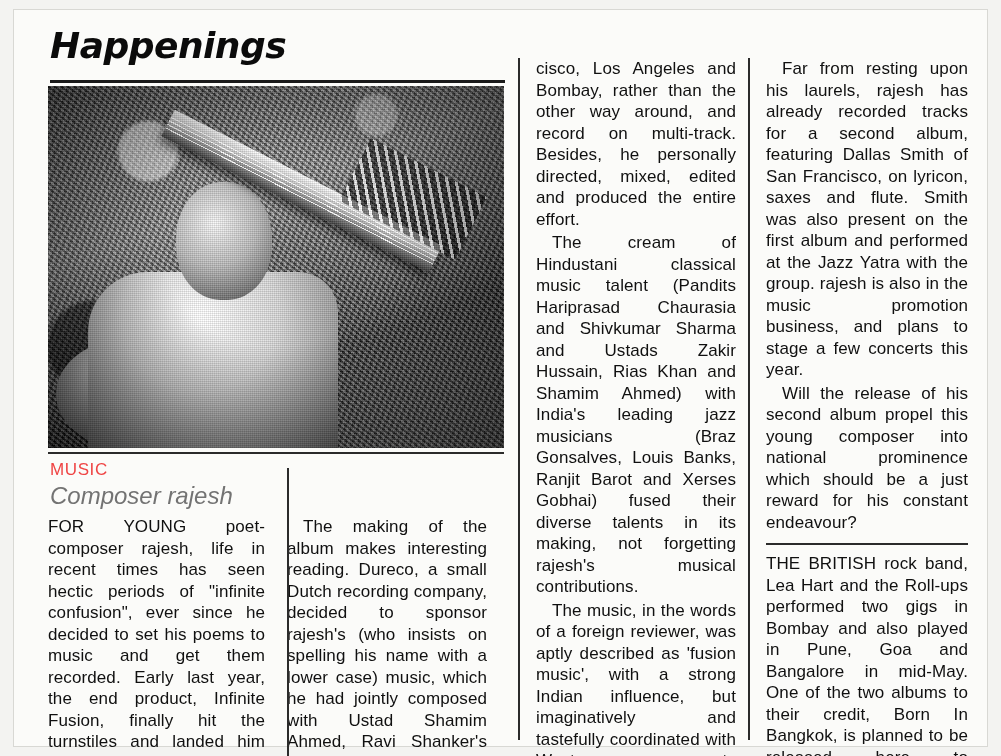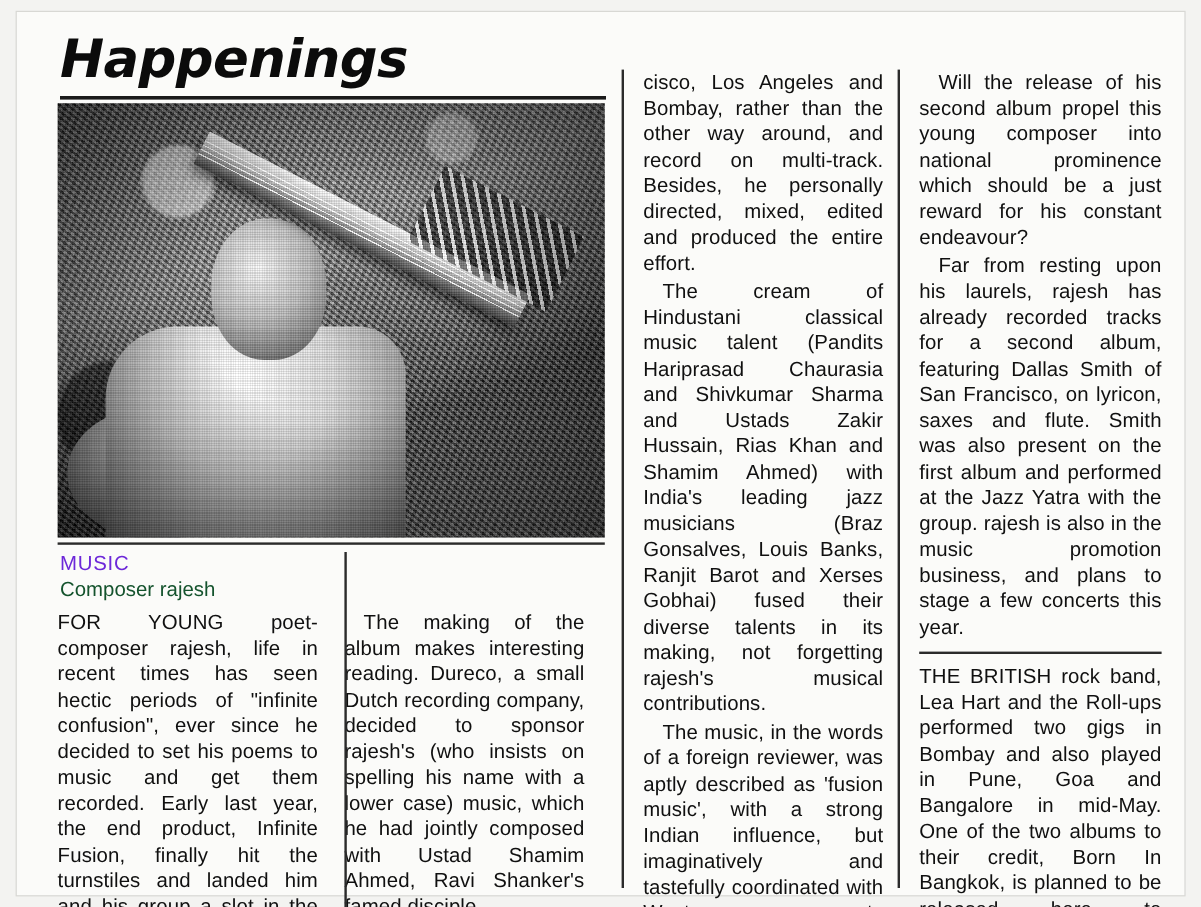--- a/index.html
+++ b/index.html
@@ -36,21 +36,21 @@
     top: 18px;
     width: 935px;
     height: 712px;
   }
 
   
   .masthead {
     font-family: "DejaVu Sans", sans-serif;
     font-weight: bold;
     font-style: italic;
-    font-size: 44px;
+    font-size: 36px;
     letter-spacing: -0.5px;
     color: #0b0b0b;
     line-height: 1;
     margin: 0 0 6px 0;
     padding-left: 2px;
   }
   .masthead-rule {
     position: absolute;
     left: 2px;
     top: 52px;
@@ -163,27 +163,28 @@
     width: 456px;
     height: 2px;
     background: #2b2b2b;
     margin-top: 4px;
   }
 
   .kicker {
     font-family: "Liberation Sans", sans-serif;
     font-size: 17px;
     letter-spacing: 0.6px;
-    color: #6d28d9;
+    color: #ef4444;
     margin: 6px 0 0 2px;
   }
   .headline {
     font-family: "Liberation Sans", sans-serif;
-    font-size: 17px;
-    color: #14532d;
+    font-style: italic;
+    font-size: 24px;
+    color: #737373;
     margin: 2px 0 6px 2px;
   }
 
   .cols-lower {
     position: relative;
     display: flex;
     gap: 22px;
     margin-top: 4px;
   }
   .subcol {
@@ -273,22 +274,22 @@
       </div>
 
       <div class="col-mid">
         <p class="body">cisco, Los Angeles and Bombay, rather than the other way around, and record on multi-track. Besides, he personally directed, mixed, edited and produced the entire effort.</p>
         <p class="body indent">The cream of Hindustani classical music talent (Pandits Hariprasad Chaurasia and Shivkumar Sharma and Ustads Zakir Hussain, Rias Khan and Shamim Ahmed) with India's leading jazz musicians (Braz Gonsalves, Louis Banks, Ranjit Barot and Xerses Gobhai) fused their diverse talents in its making, not forgetting rajesh's musical contributions.</p>
         <p class="body indent">The music, in the words of a foreign reviewer, was aptly described as 'fusion music', with a strong Indian influence, but imaginatively and tastefully coordinated with Western arrangements and instruments. However, despite ecstatic foreign reviews, the album did not click in the local market as the recording company did not do its bit to promote the record.</p>
 
       </div>
 
       <div class="col-right">
+        <p class="body indent">Far from resting upon his laurels, rajesh has already recorded tracks for a second album, featuring Dallas Smith of San Francisco, on lyricon, saxes and flute. Smith was also present on the first album and performed at the Jazz Yatra with the group. rajesh is also in the music promotion business, and plans to stage a few concerts this year.</p>
         <p class="body indent">Will the release of his second album propel this young composer into national prominence which should be a just reward for his constant endeavour?</p>
-        <p class="body indent">Far from resting upon his laurels, rajesh has already recorded tracks for a second album, featuring Dallas Smith of San Francisco, on lyricon, saxes and flute. Smith was also present on the first album and performed at the Jazz Yatra with the group. rajesh is also in the music promotion business, and plans to stage a few concerts this year.</p>
         <div class="short-rule"></div>
         <p class="body">THE BRITISH rock band, Lea Hart and the Roll-ups performed two gigs in Bombay and also played in Pune, Goa and Bangalore in mid-May. One of the two albums to their credit, Born In Bangkok, is planned to be released here to commemorate the visit.</p>
 
       </div>
 
     </div>
   </div>
 </div>
 
 </body></html>

